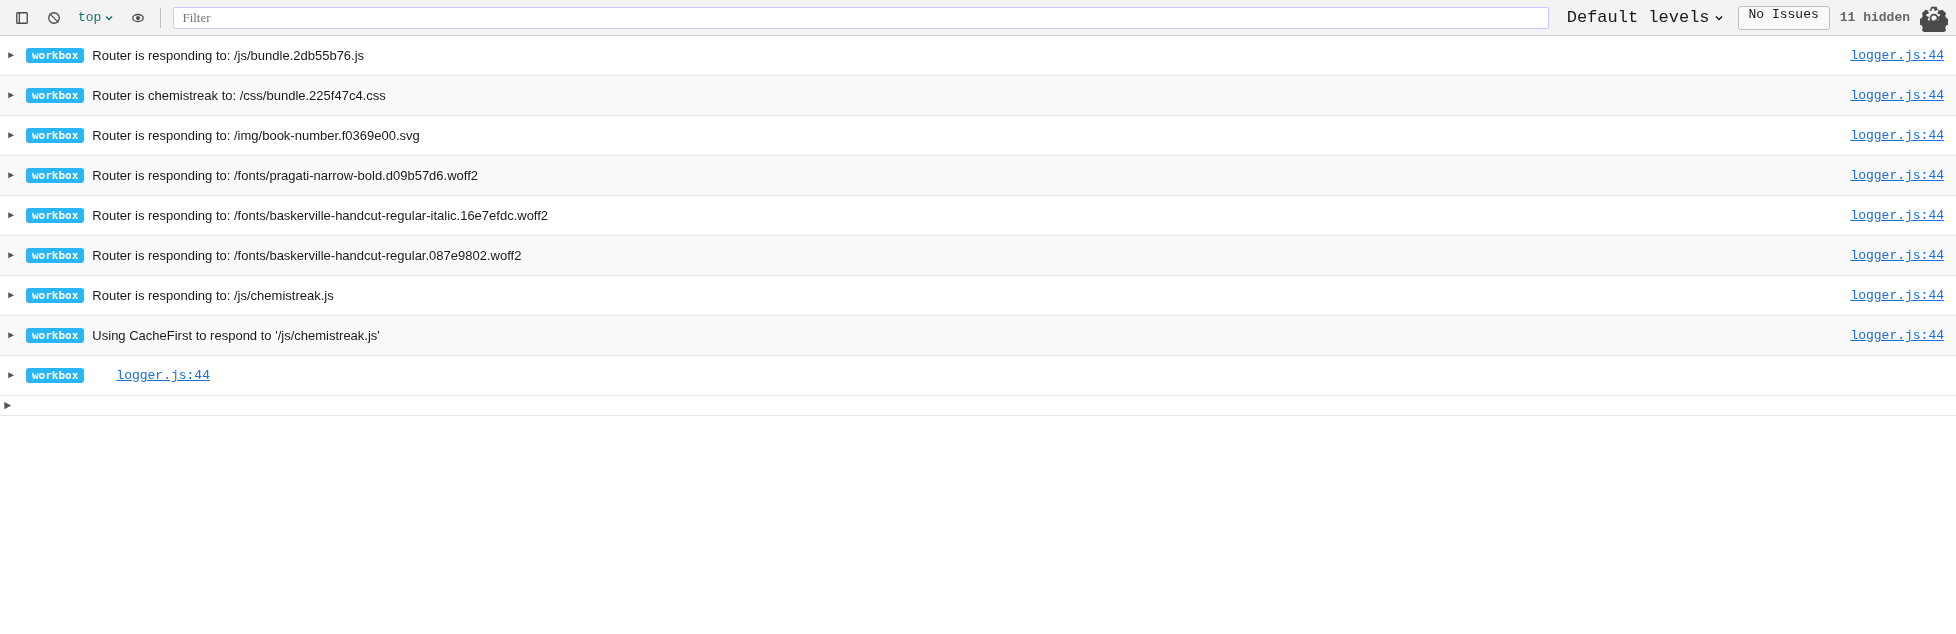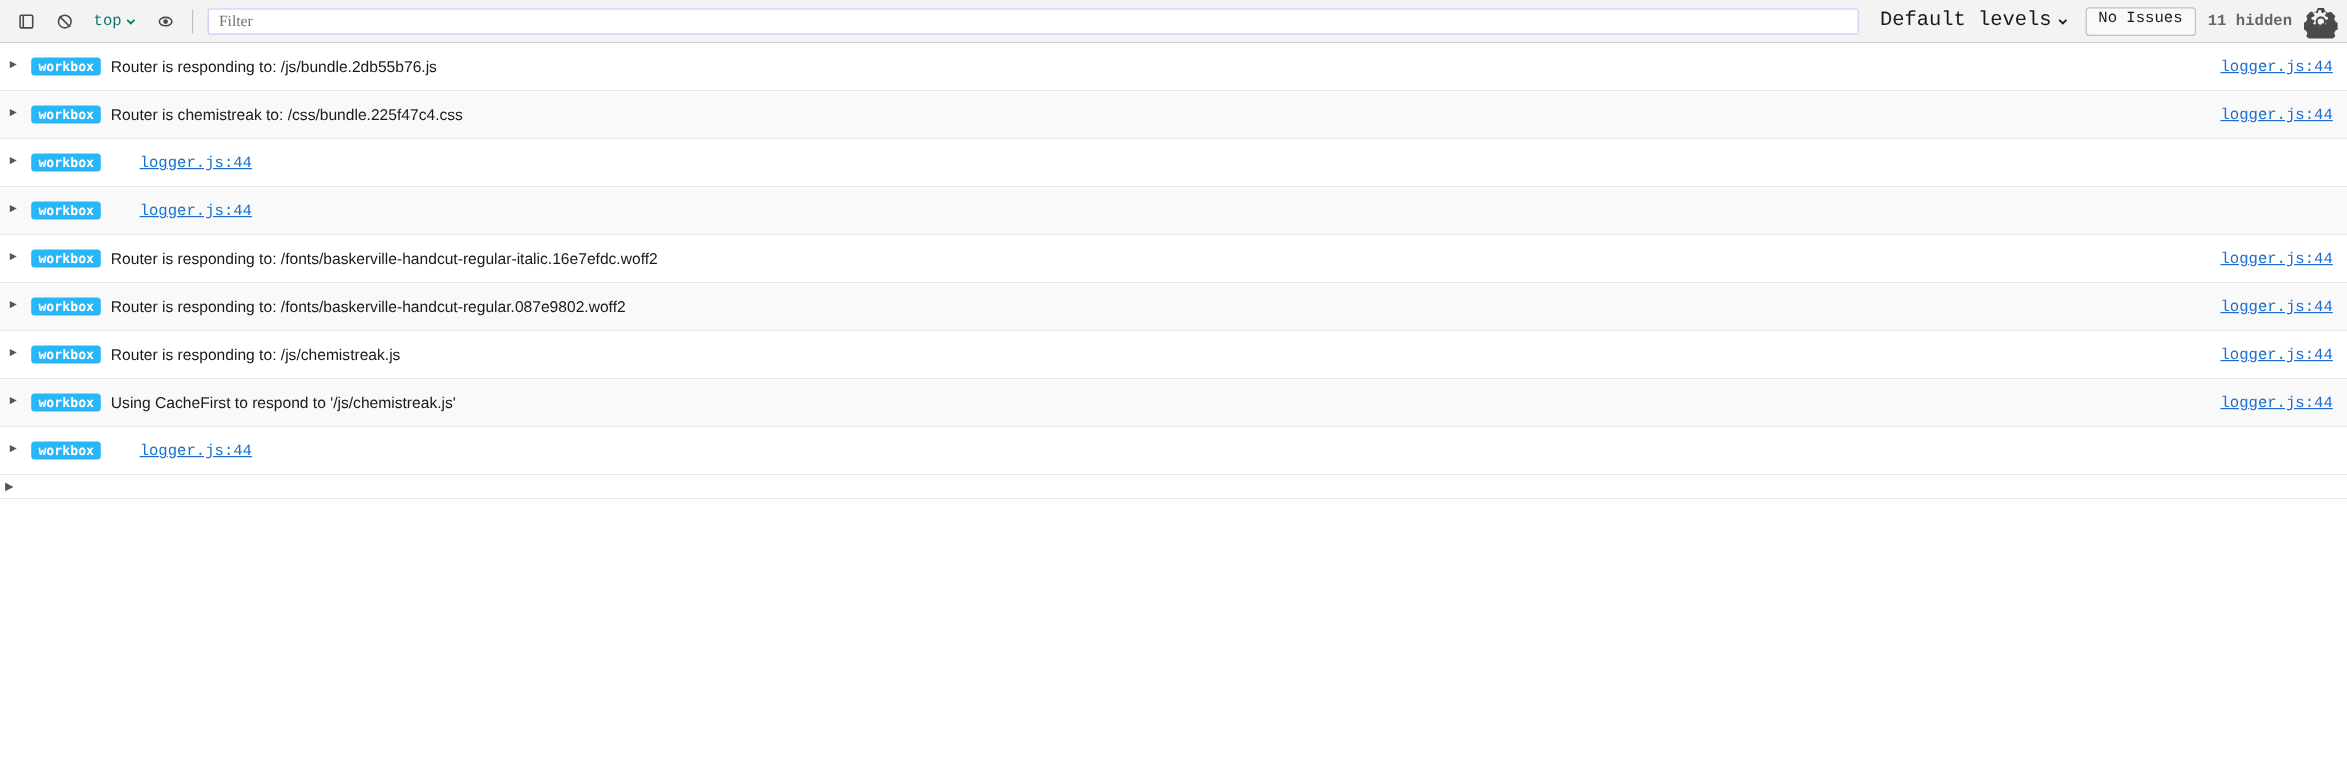--- a/index.html
+++ b/index.html
@@ -256,25 +256,27 @@
     </li>
     <li class="log-row">
       <span class="expand-arrow">►</span>
       <span class="workbox-badge">workbox</span>
       <span class="log-message">Router is chemistreak to: /css/bundle.225f47c4.css</span>
       <span class="log-source">logger.js:44</span>
     </li>
     <li class="log-row">
       <span class="expand-arrow">►</span>
       <span class="workbox-badge">workbox</span>
-      <span class="log-source">logger.js:44</span>
-    </li>
-    <li class="log-row">
-      <span class="expand-arrow">►</span>
-      <span class="workbox-badge">workbox</span>
+      <span class="log-message">Router is responding to: /img/book-number.f0369e00.svg</span>
+      <span class="log-source">logger.js:44</span>
+    </li>
+    <li class="log-row">
+      <span class="expand-arrow">►</span>
+      <span class="workbox-badge">workbox</span>
+      <span class="log-message">Router is responding to: /fonts/pragati-narrow-bold.d09b57d6.woff2</span>
       <span class="log-source">logger.js:44</span>
     </li>
     <li class="log-row">
       <span class="expand-arrow">►</span>
       <span class="workbox-badge">workbox</span>
       <span class="log-message">Router is responding to: /fonts/baskerville-handcut-regular-italic.16e7efdc.woff2</span>
       <span class="log-source">logger.js:44</span>
     </li>
     <li class="log-row">
       <span class="expand-arrow">►</span>

